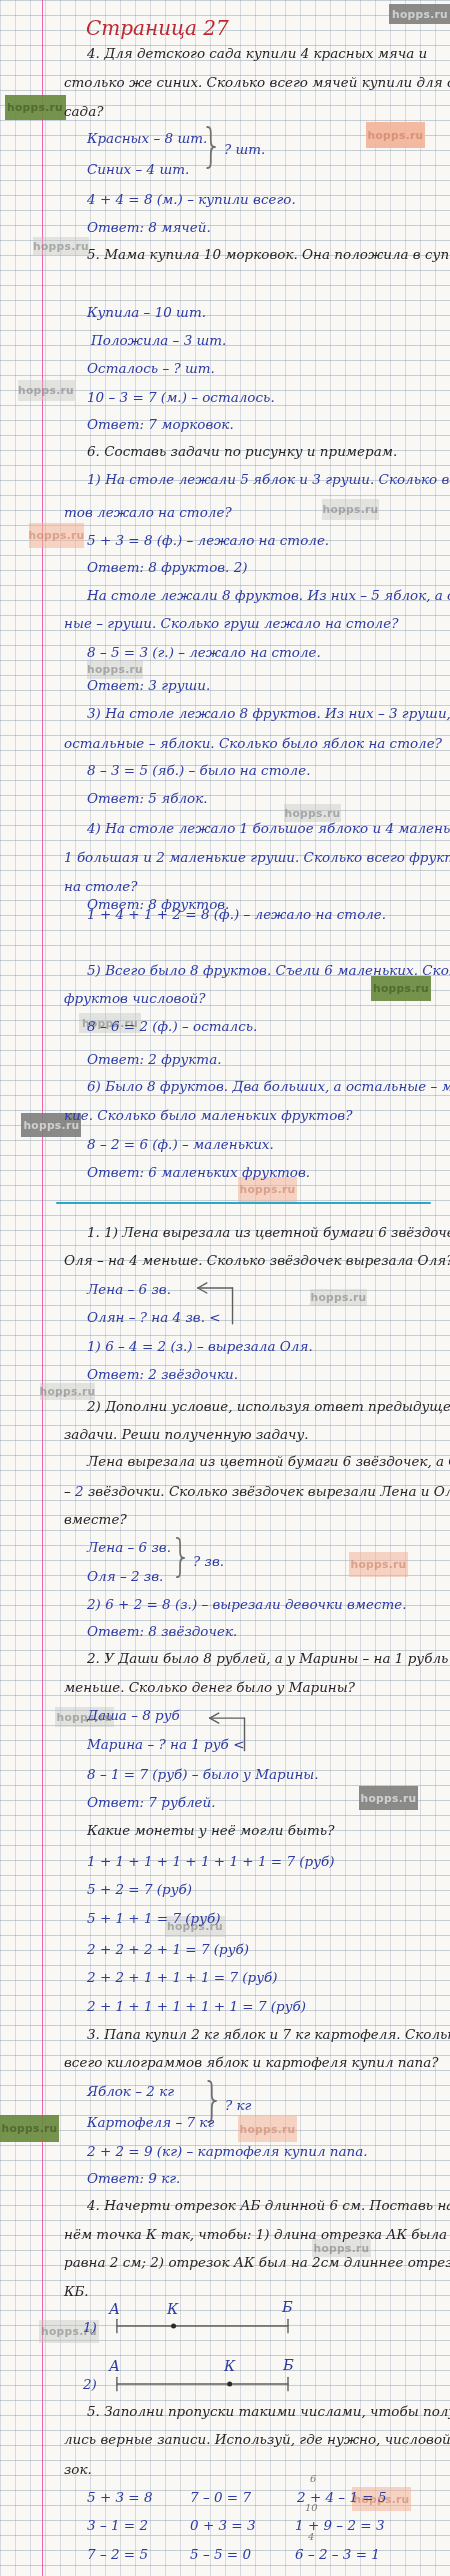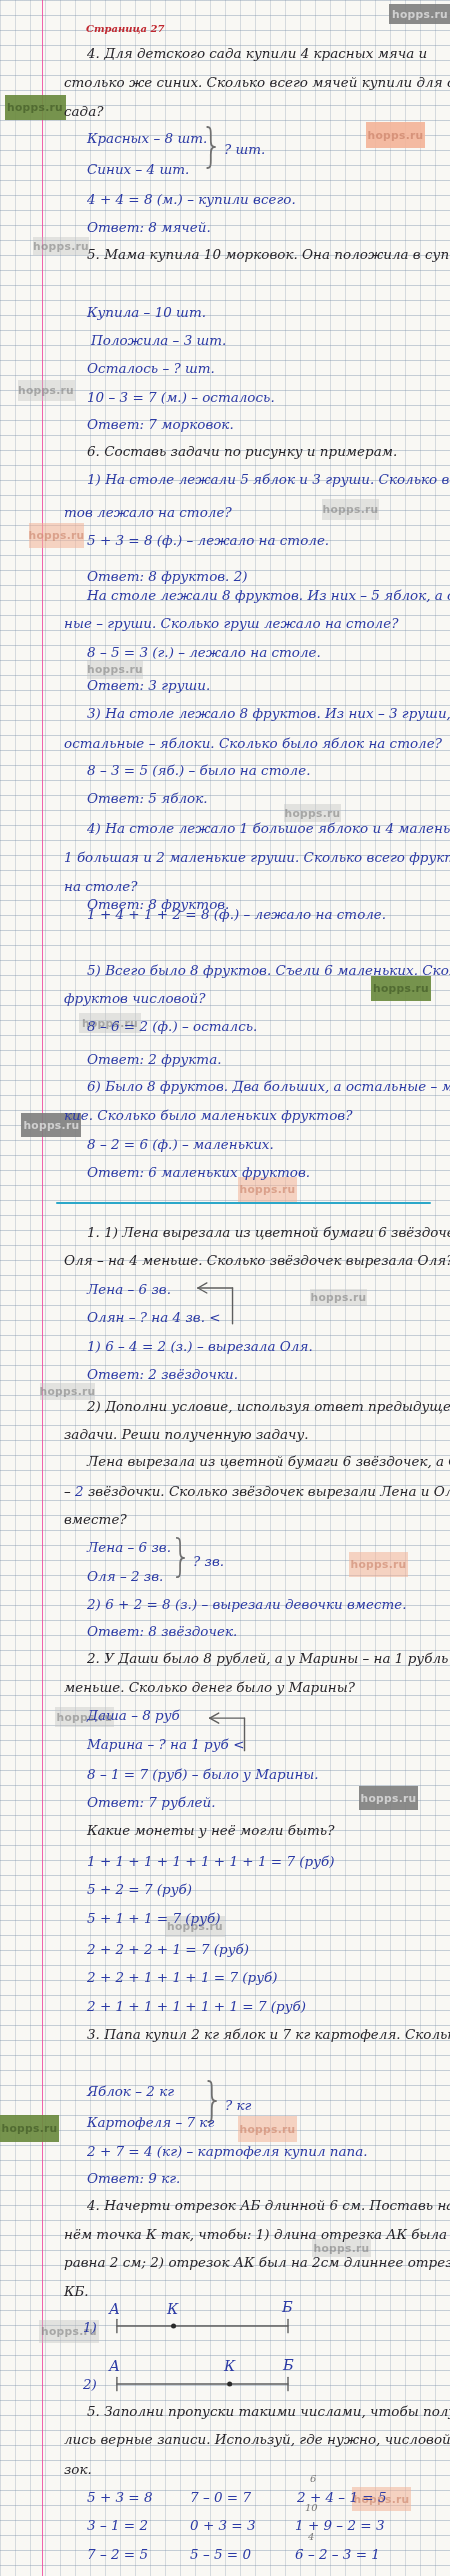--- a/index.html
+++ b/index.html
@@ -9,21 +9,21 @@
     background-image:
       repeating-linear-gradient(to right, rgba(120,140,165,.28) 0px, rgba(120,140,165,.28) 0.6px, transparent 0.6px, transparent 15px),
       repeating-linear-gradient(to bottom, rgba(105,130,160,.36) 0px, rgba(105,130,160,.36) 0.6px, transparent 0.6px, transparent 15px);
     font-family:"DejaVu Serif",serif;
   }
   .margin-line{position:absolute;top:0;bottom:0;left:42px;width:1.1px;background:rgba(238,63,153,.8);}
   .line{position:absolute;font-style:italic;font-size:13.5px;line-height:17px;white-space:nowrap;}
   .blue{color:#2b3aa5;}
   .black{color:#26242a;}
   .red{color:#c0272f;}
-  .title{font-size:10px;font-weight:bold;}
+  .title{font-size:20px;}
   .seg-label{font-size:14.6px;}
   .brace{position:absolute;color:#6f6f6f;font-size:46px;line-height:45px;font-family:"DejaVu Sans",sans-serif;font-weight:200;transform:scaleX(.75);}
   .pencil-num{position:absolute;color:#7a7a7a;font-size:10px;line-height:11.3px;font-style:italic;white-space:nowrap;}
   .divider{position:absolute;left:56px;top:1202px;width:375px;height:2.3px;background:#2ba7c9;border-radius:1.1px;}
   .wm{position:absolute;display:flex;align-items:center;justify-content:center;
       font-family:"DejaVu Sans",sans-serif;font-weight:700;font-size:10.7px;letter-spacing:0.3px;overflow:hidden;}
   .wm-gs{background:rgba(125,125,125,.9);color:rgba(228,228,228,.78);}
   .wm-gf{background:rgba(192,192,192,.4);color:rgba(118,118,118,.55);}
   .wm-gn{background:rgba(106,138,62,.92);color:rgba(72,98,44,.8);}
   .wm-ss{background:rgba(243,178,152,.9);color:rgba(208,138,112,.8);}
@@ -78,21 +78,21 @@
   <div class="line blue" style="left:87px;top:304px;">Купила – 10 шт.</div>
   <div class="line blue" style="left:83px;top:332px;margin-left:8px;">Положила – 3 шт.</div>
   <div class="line blue" style="left:87px;top:360px;">Осталось – ? шт.</div>
   <div class="line blue" style="left:87px;top:389px;">10 – 3 = 7 (м.)  – осталось.</div>
   <div class="line blue" style="left:87px;top:416px;">Ответ: 7 морковок.</div>
 
   <div class="line black" style="left:87px;top:443px;">6. Составь задачи по рисунку и примерам.</div>
   <div class="line blue" style="left:87px;top:471px;">1) На столе лежали 5 яблок и 3 груши. Сколько всего фрук-</div>
   <div class="line blue" style="left:64px;top:504px;">тов лежало на столе?</div>
   <div class="line blue" style="left:87px;top:532px;">5 + 3 = 8 (ф.) – лежало на столе.</div>
-  <div class="line blue" style="left:87px;top:559px;margin-top:9px;">Ответ: 8 фруктов. 2)</div>
+  <div class="line blue" style="left:87px;top:559px;">Ответ: 8 фруктов. 2)</div>
   <div class="line blue" style="left:87px;top:587px;">На столе лежали 8 фруктов. Из них – 5 яблок, а осталь-</div>
   <div class="line blue" style="left:64px;top:615px;">ные – груши. Сколько груш лежало на столе?</div>
   <div class="line blue" style="left:87px;top:644px;">8 – 5 = 3 (г.) – лежало на столе.</div>
   <div class="line blue" style="left:87px;top:677px;">Ответ: 3 груши.</div>
   <div class="line blue" style="left:87px;top:705px;">3) На столе лежало 8 фруктов. Из них – 3 груши, а</div>
   <div class="line blue" style="left:64px;top:735px;">остальные – яблоки. Сколько было яблок на столе?</div>
   <div class="line blue" style="left:87px;top:762px;">8 – 3 = 5 (яб.) – было на столе.</div>
   <div class="line blue" style="left:87px;top:790px;">Ответ: 5 яблок.</div>
   <div class="line blue" style="left:87px;top:820px;">4) На столе лежало 1 большое яблоко и 4 маленьких яблока,</div>
   <div class="line blue" style="left:64px;top:849px;">1 большая и 2 маленькие груши. Сколько всего фруктов лежало</div>
@@ -153,25 +153,26 @@
   <div class="line blue" style="left:87px;top:1794px;">Ответ: 7 рублей.</div>
   <div class="line black" style="left:87px;top:1822px;">Какие монеты у неё могли быть?</div>
   <div class="line blue" style="left:87px;top:1853px;">1 + 1 + 1 + 1 + 1 + 1 + 1 = 7 (руб)</div>
   <div class="line blue" style="left:87px;top:1881px;">5 + 2 = 7 (руб)</div>
   <div class="line blue" style="left:87px;top:1910px;">5 + 1 + 1 = 7 (руб)</div>
   <div class="line blue" style="left:87px;top:1941px;">2 + 2 + 2 + 1 = 7 (руб)</div>
   <div class="line blue" style="left:87px;top:1969px;">2 + 2 + 1 + 1 + 1 = 7 (руб)</div>
   <div class="line blue" style="left:87px;top:1998px;">2 + 1 + 1 + 1 + 1 + 1 = 7 (руб)</div>
 
   <div class="line black" style="left:87px;top:2026px;">3. Папа купил 2 кг яблок и 7 кг картофеля. Сколько</div>
+  <div class="line black" style="left:64px;top:2054px;">всего килограммов яблок и картофеля купил папа?</div>
   <div class="line blue" style="left:87px;top:2083px;">Яблок – 2 кг</div>
   <div class="brace" style="left:198px;top:2077px;">}</div>
   <div class="line blue" style="left:225px;top:2097px;">? кг</div>
   <div class="line blue" style="left:87px;top:2114px;">Картофеля – 7 кг</div>
-  <div class="line blue" style="left:87px;top:2143px;">2 + 7 = 4 (кг) –  картофеля купил папа.</div>
+  <div class="line blue" style="left:87px;top:2143px;">2 + 2 = 9 (кг) –  картофеля купил папа.</div>
   <div class="line blue" style="left:87px;top:2170px;">Ответ: 9 кг.</div>
 
   <div class="line black" style="left:87px;top:2197px;">4. Начерти отрезок АБ длинной 6 см. Поставь на</div>
   <div class="line black" style="left:64px;top:2226px;">нём точка К так, чтобы: 1) длина отрезка АК была</div>
   <div class="line black" style="left:64px;top:2254px;">равна 2 см; 2) отрезок АК был на 2см длиннее отрезка</div>
   <div class="line black" style="left:64px;top:2283px;">КБ.</div>
 
   <div class="line blue seg-label" style="left:109px;top:2300px;">А</div>
   <div class="line blue seg-label" style="left:167px;top:2300px;">К</div>
   <div class="line blue seg-label" style="left:282px;top:2298px;">Б</div>

